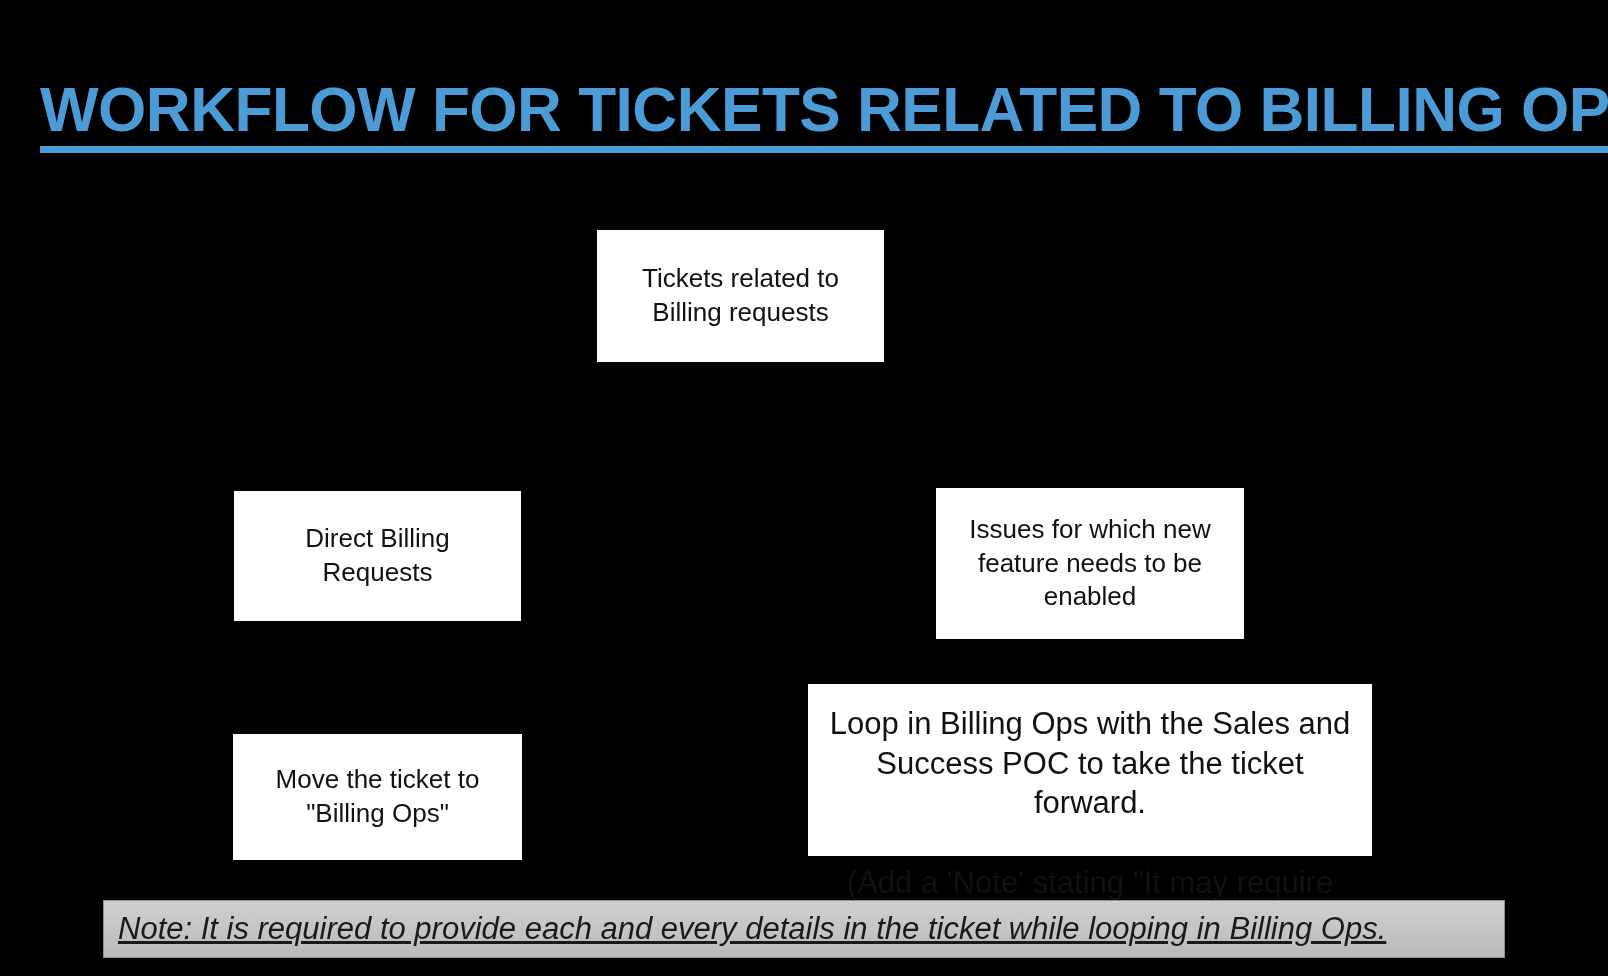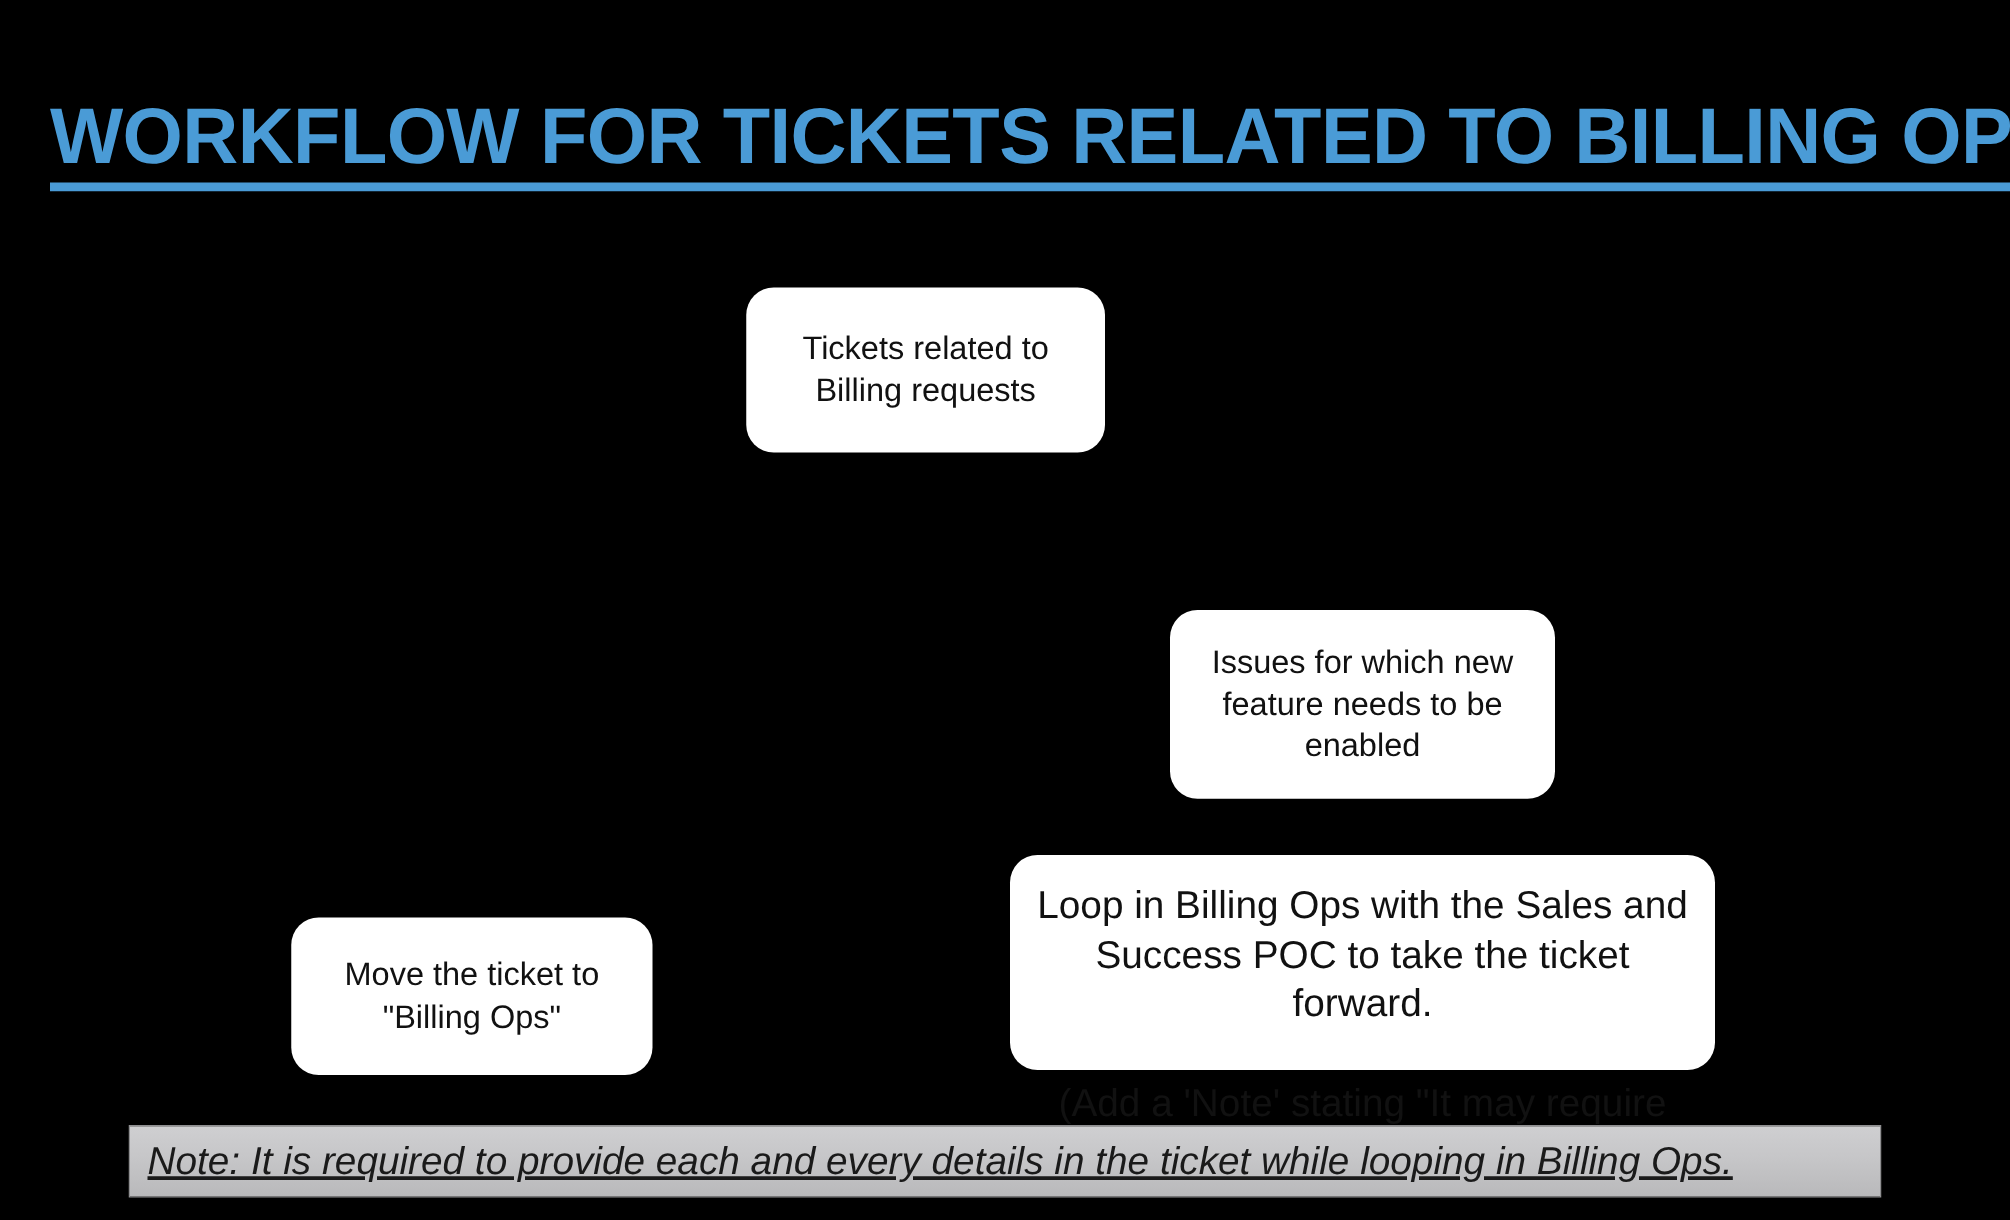--- a/index.html
+++ b/index.html
@@ -53,21 +53,20 @@
     color: #111111;
     display: flex;
     align-items: center;
     justify-content: center;
     text-align: center;
     font-family: "Liberation Sans", sans-serif;
     font-size: 26px;
     line-height: 1.30;
     box-sizing: border-box;
     padding: 6px 10px;
-    border-radius: 22px;
   }
   .box .box-text { display: block; width: 100%; white-space: pre-line; }
 
   #box-start {
     left: 597px;  top: 230px;
     width: 287px; height: 132px;
   }
   #box-direct {
     left: 234px;  top: 491px;
     width: 287px; height: 130px;
@@ -120,20 +119,24 @@
 
   <div class="title">
     <span class="title-text">WORKFLOW FOR TICKETS RELATED TO BILLING OPS</span>
   </div>
 
   <div class="box" id="box-start">
     <span class="box-text">Tickets related to
 Billing requests</span>
   </div>
 
+  <div class="box" id="box-direct">
+    <span class="box-text">Direct Billing
+Requests</span>
+  </div>
 
   <div class="box" id="box-feature">
     <span class="box-text">Issues for which new
 feature needs to be
 enabled</span>
   </div>
 
   <div class="box" id="box-move">
     <span class="box-text">Move the ticket to
 "Billing Ops"</span>

